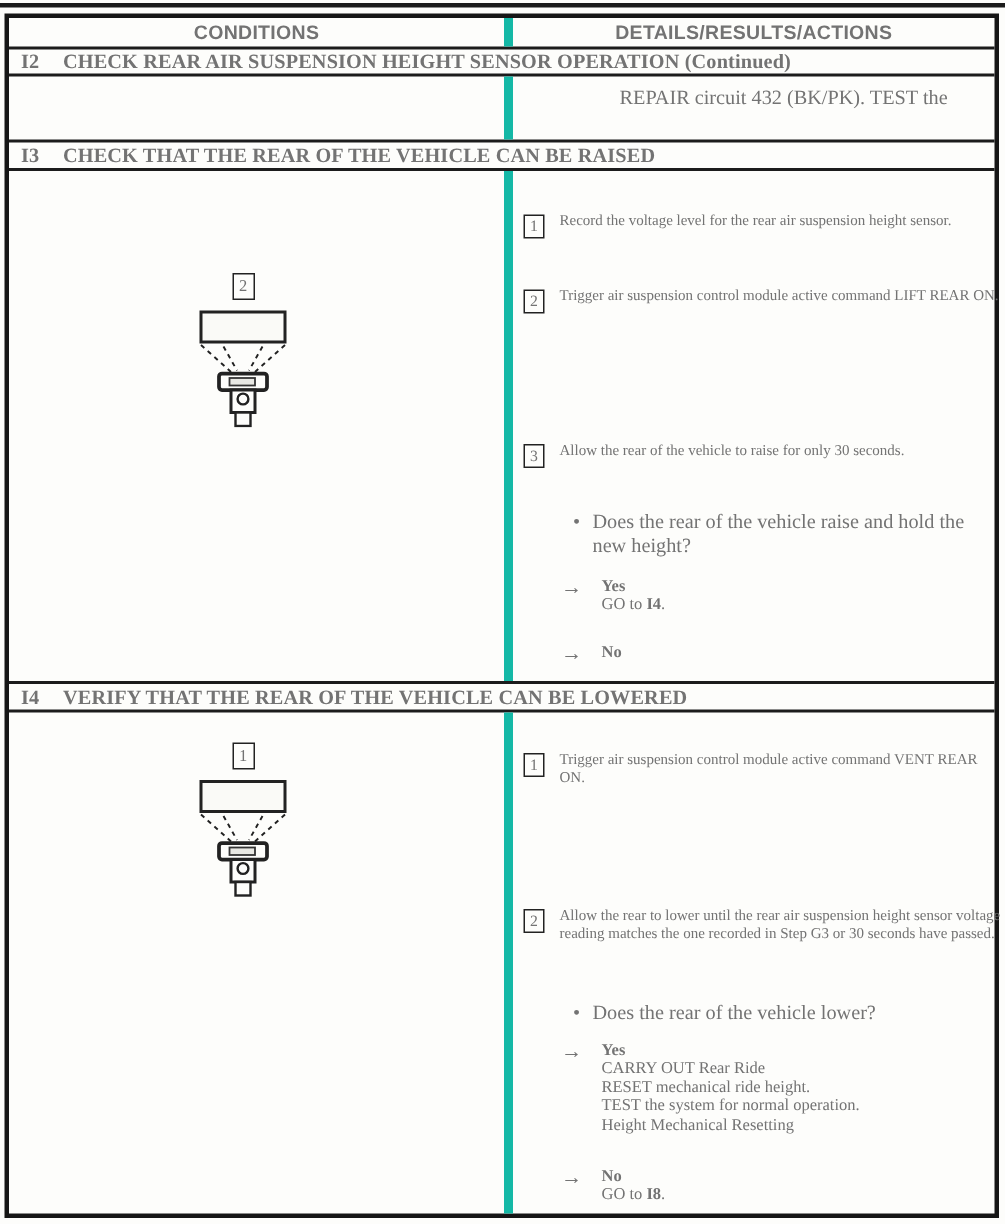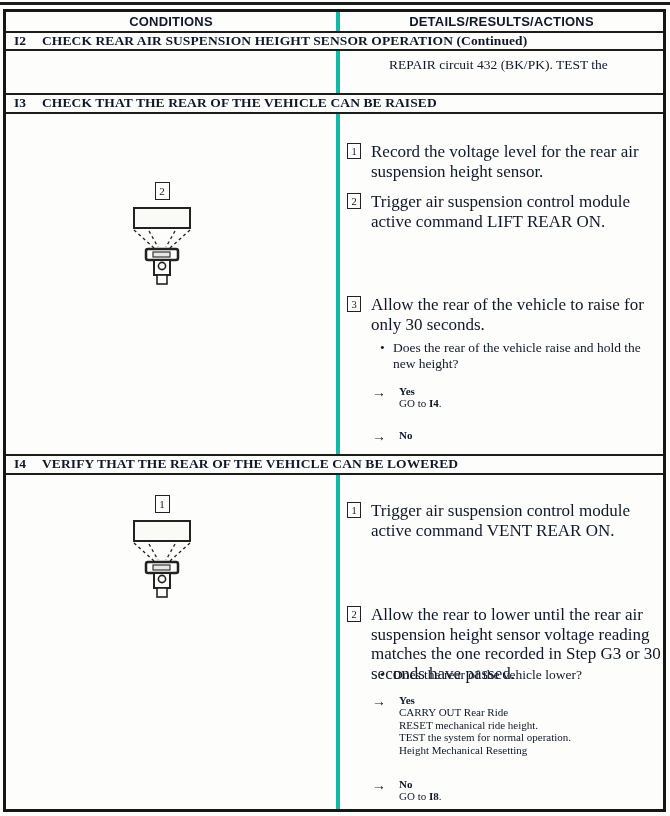--- a/index.html
+++ b/index.html
@@ -3,71 +3,71 @@
 <meta charset="utf-8">
 <style>
   * { margin: 0; padding: 0; box-sizing: border-box; }
   html, body { background: #ffffff; }
   .page {
     position: relative;
     width: 670px;
     height: 816px;
     background: #fdfdfb;
     font-family: "Liberation Serif", serif;
-    color: #0f172a;
+    color: #737373;
     overflow: hidden;
   }
   .top-rule {
     position: absolute;
     top: 2px; left: 0; right: 0;
     height: 3px;
     background: #1b1b1b;
   }
   .pt-table {
     position: absolute;
     top: 9px; left: 3px; right: 4px; bottom: 4px;
     border: 3px solid #161616;
     display: flex;
     flex-direction: column;
     background: #fdfdfb;
   }
   .row { position: relative; border-bottom: 2px solid #1c1c1c; display: flex; }
   .row:last-child { border-bottom: none; }
   .cols .cell-left  { width: 330px; position: relative; }
-  .cols .cell-right { flex: 1; position: relative; border-left: 4px solid #14b8a6; }
+  .cols .cell-right { flex: 1; position: relative; border-left: 6px solid #14b8a6; }
 
   
   .row-colheads { height: 21px; }
   .colhead {
     font-family: "Liberation Sans", sans-serif;
     font-weight: bold;
     font-size: 13px;
     letter-spacing: 0.2px;
     display: flex;
     align-items: center;
     justify-content: center;
   }
 
   
-  .row-section { height: 19px; align-items: flex-start; }
+  .row-section { height: 19px; align-items: flex-end; }
   .row-section.first { height: 18px; }
   .sec-id {
     font-weight: bold;
     font-size: 13.5px;
     padding-left: 8px;
     width: 36px;
     flex: none;
   }
   .sec-title { font-weight: bold; font-size: 13.5px; letter-spacing: 0.1px; }
 
   
   .row-repair { height: 44px; }
   .repair-text {
     position: absolute;
-    top: 6px; left: 49px;
+    top: 6px; left: 71px;
     width: 250px;
     font-size: 13.5px;
     line-height: 1.14;
   }
 
   
   .row-content-i3 { height: 342px; }
   .row-content-i4 { flex: 1; }
 
   
@@ -75,21 +75,21 @@
   .numbox {
     flex: none;
     width: 14px; height: 16px;
     border: 1.2px solid #222;
     font-size: 10.5px;
     text-align: center;
     line-height: 15px;
     margin-top: 1px;
     background: #fdfdfb;
   }
-  .step-text { margin-left: 10px; width: 296px; font-size: 17px; line-height: 1.15; }
+  .step-text { margin-left: 10px; width: 296px; font-size: 10px; line-height: 1.15; }
 
   .question { position: absolute; left: 40px; display: flex; }
   .bullet { flex: none; width: 13px; font-size: 13.5px; line-height: 1.15; }
   .q-text { width: 272px; font-size: 13.5px; line-height: 1.15; }
 
   .result { position: absolute; left: 32px; display: flex; }
   .arrow { flex: none; width: 27px; font-size: 14px; line-height: 1.1; letter-spacing: -1px; }
   .res-body { width: 265px; font-size: 11px; line-height: 1.13; }
   .res-label { font-weight: bold; }
   .b { font-weight: bold; }

